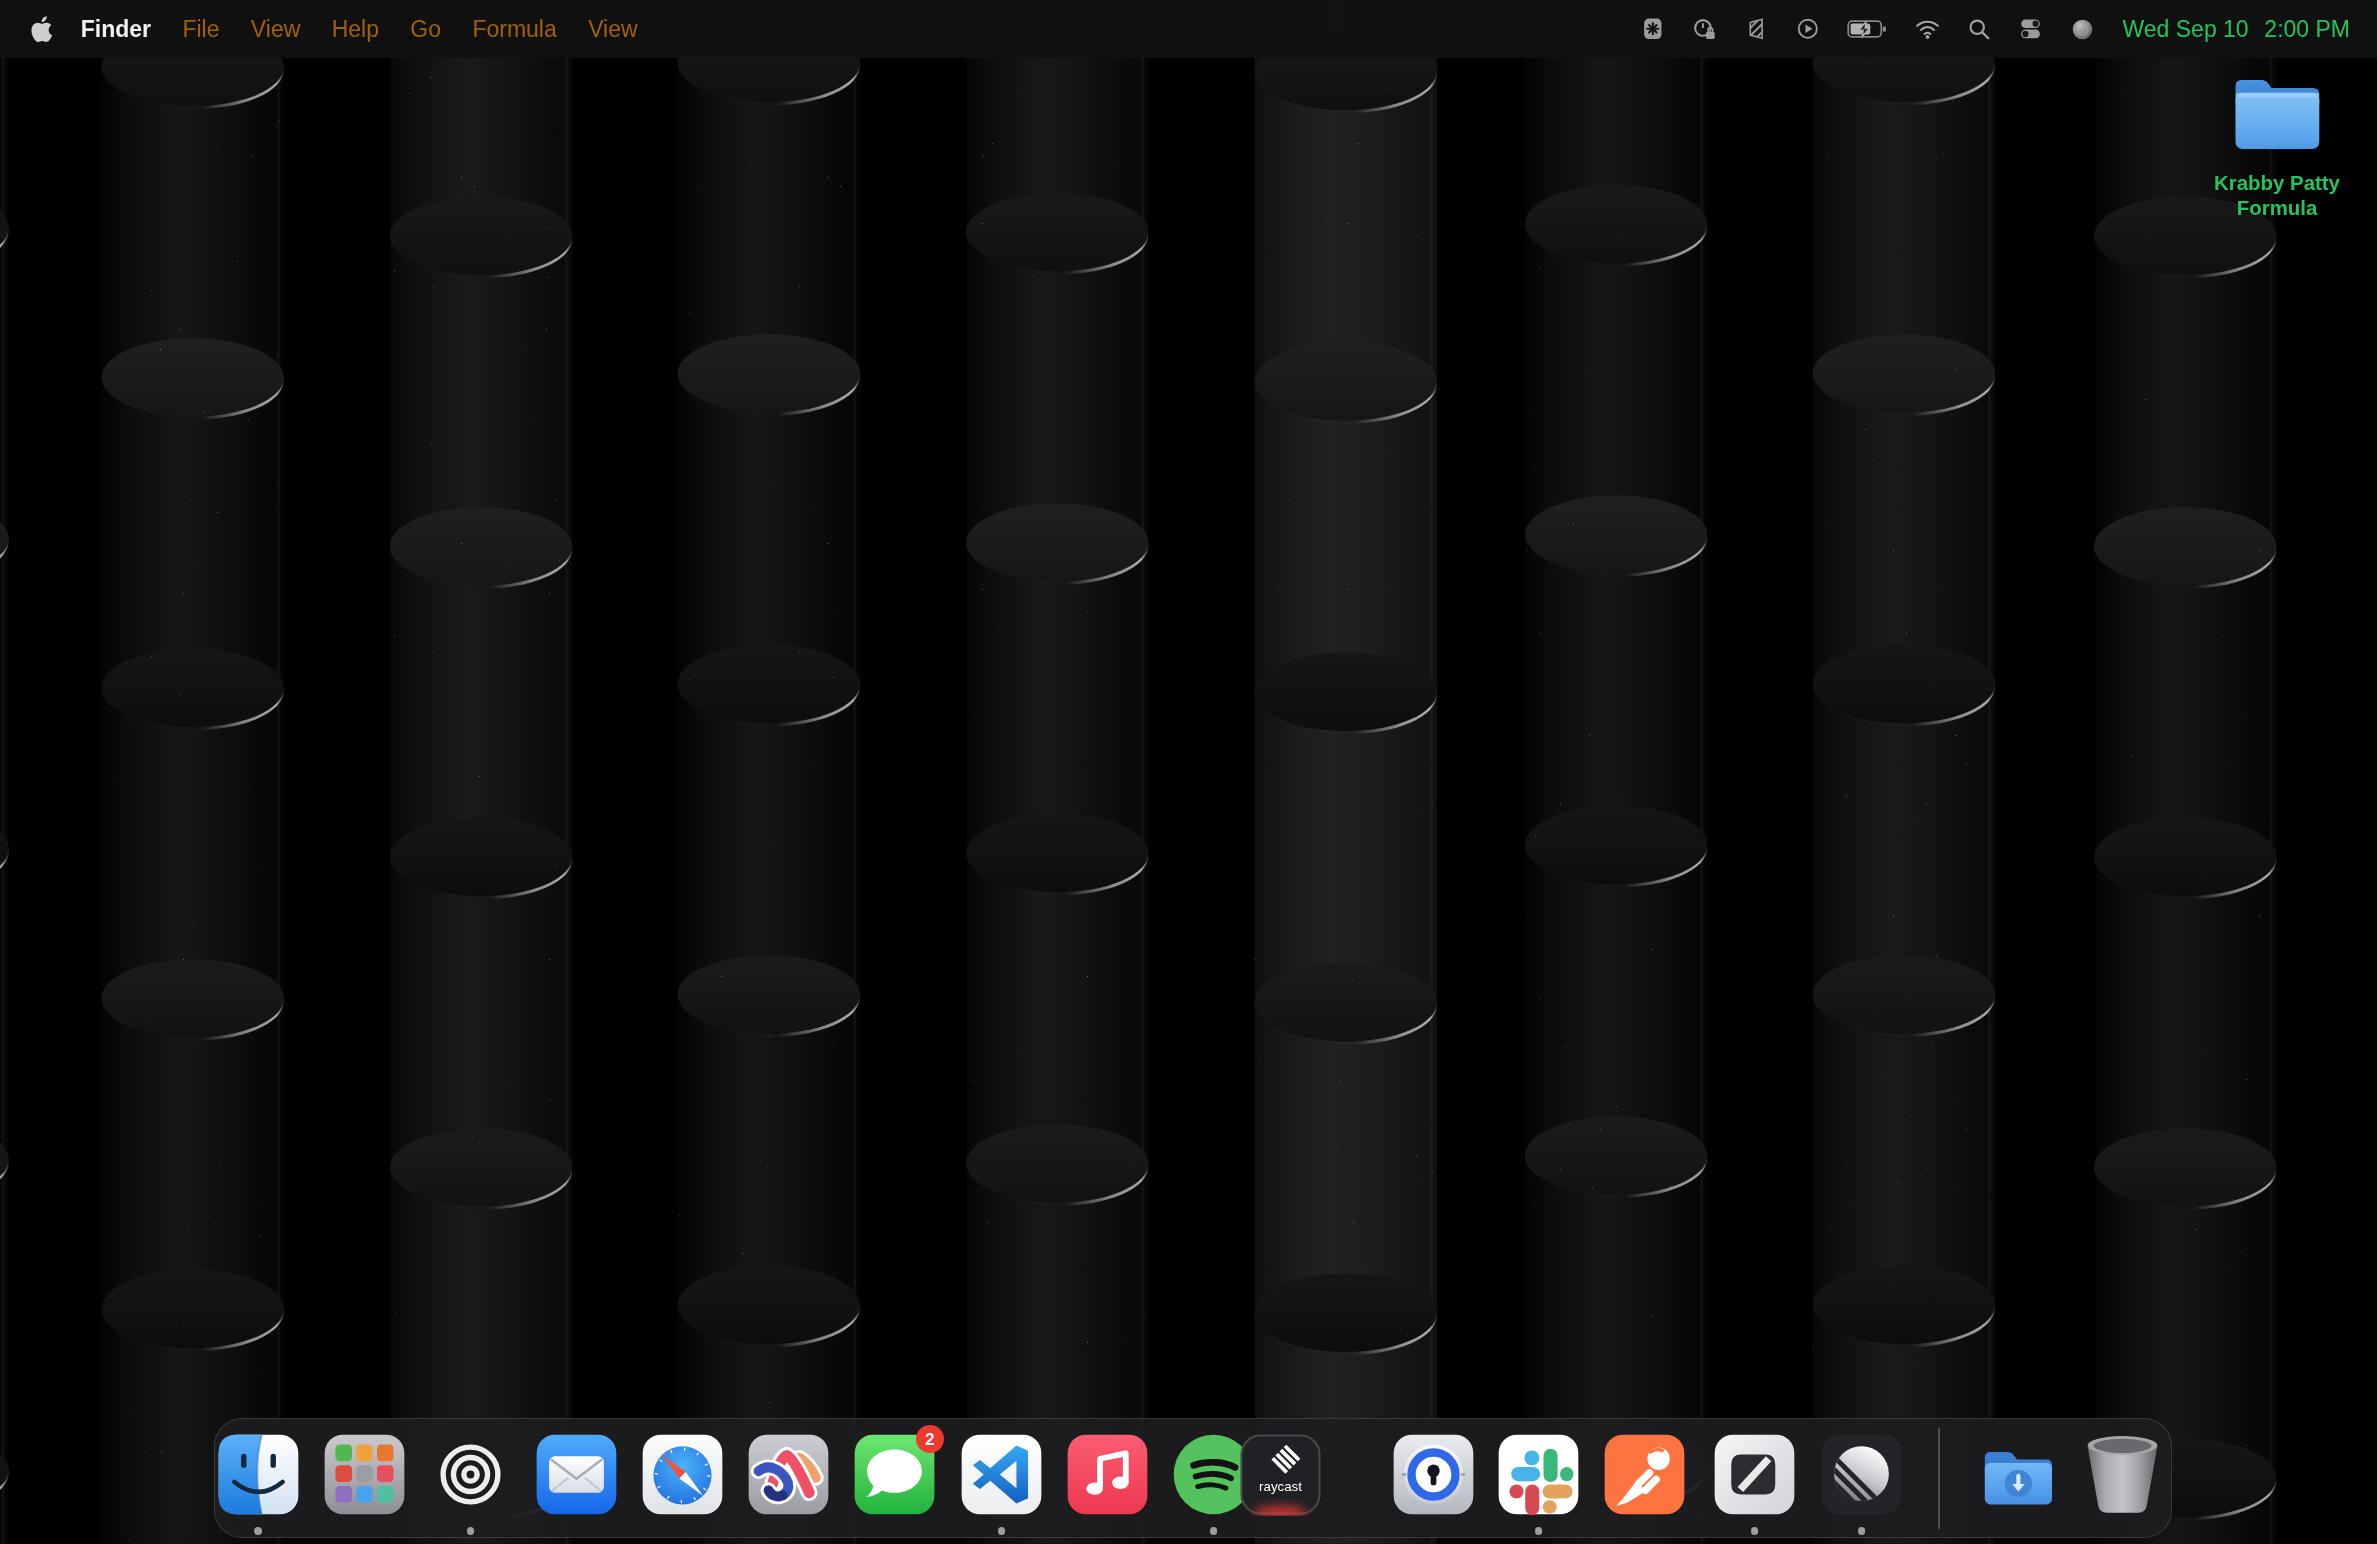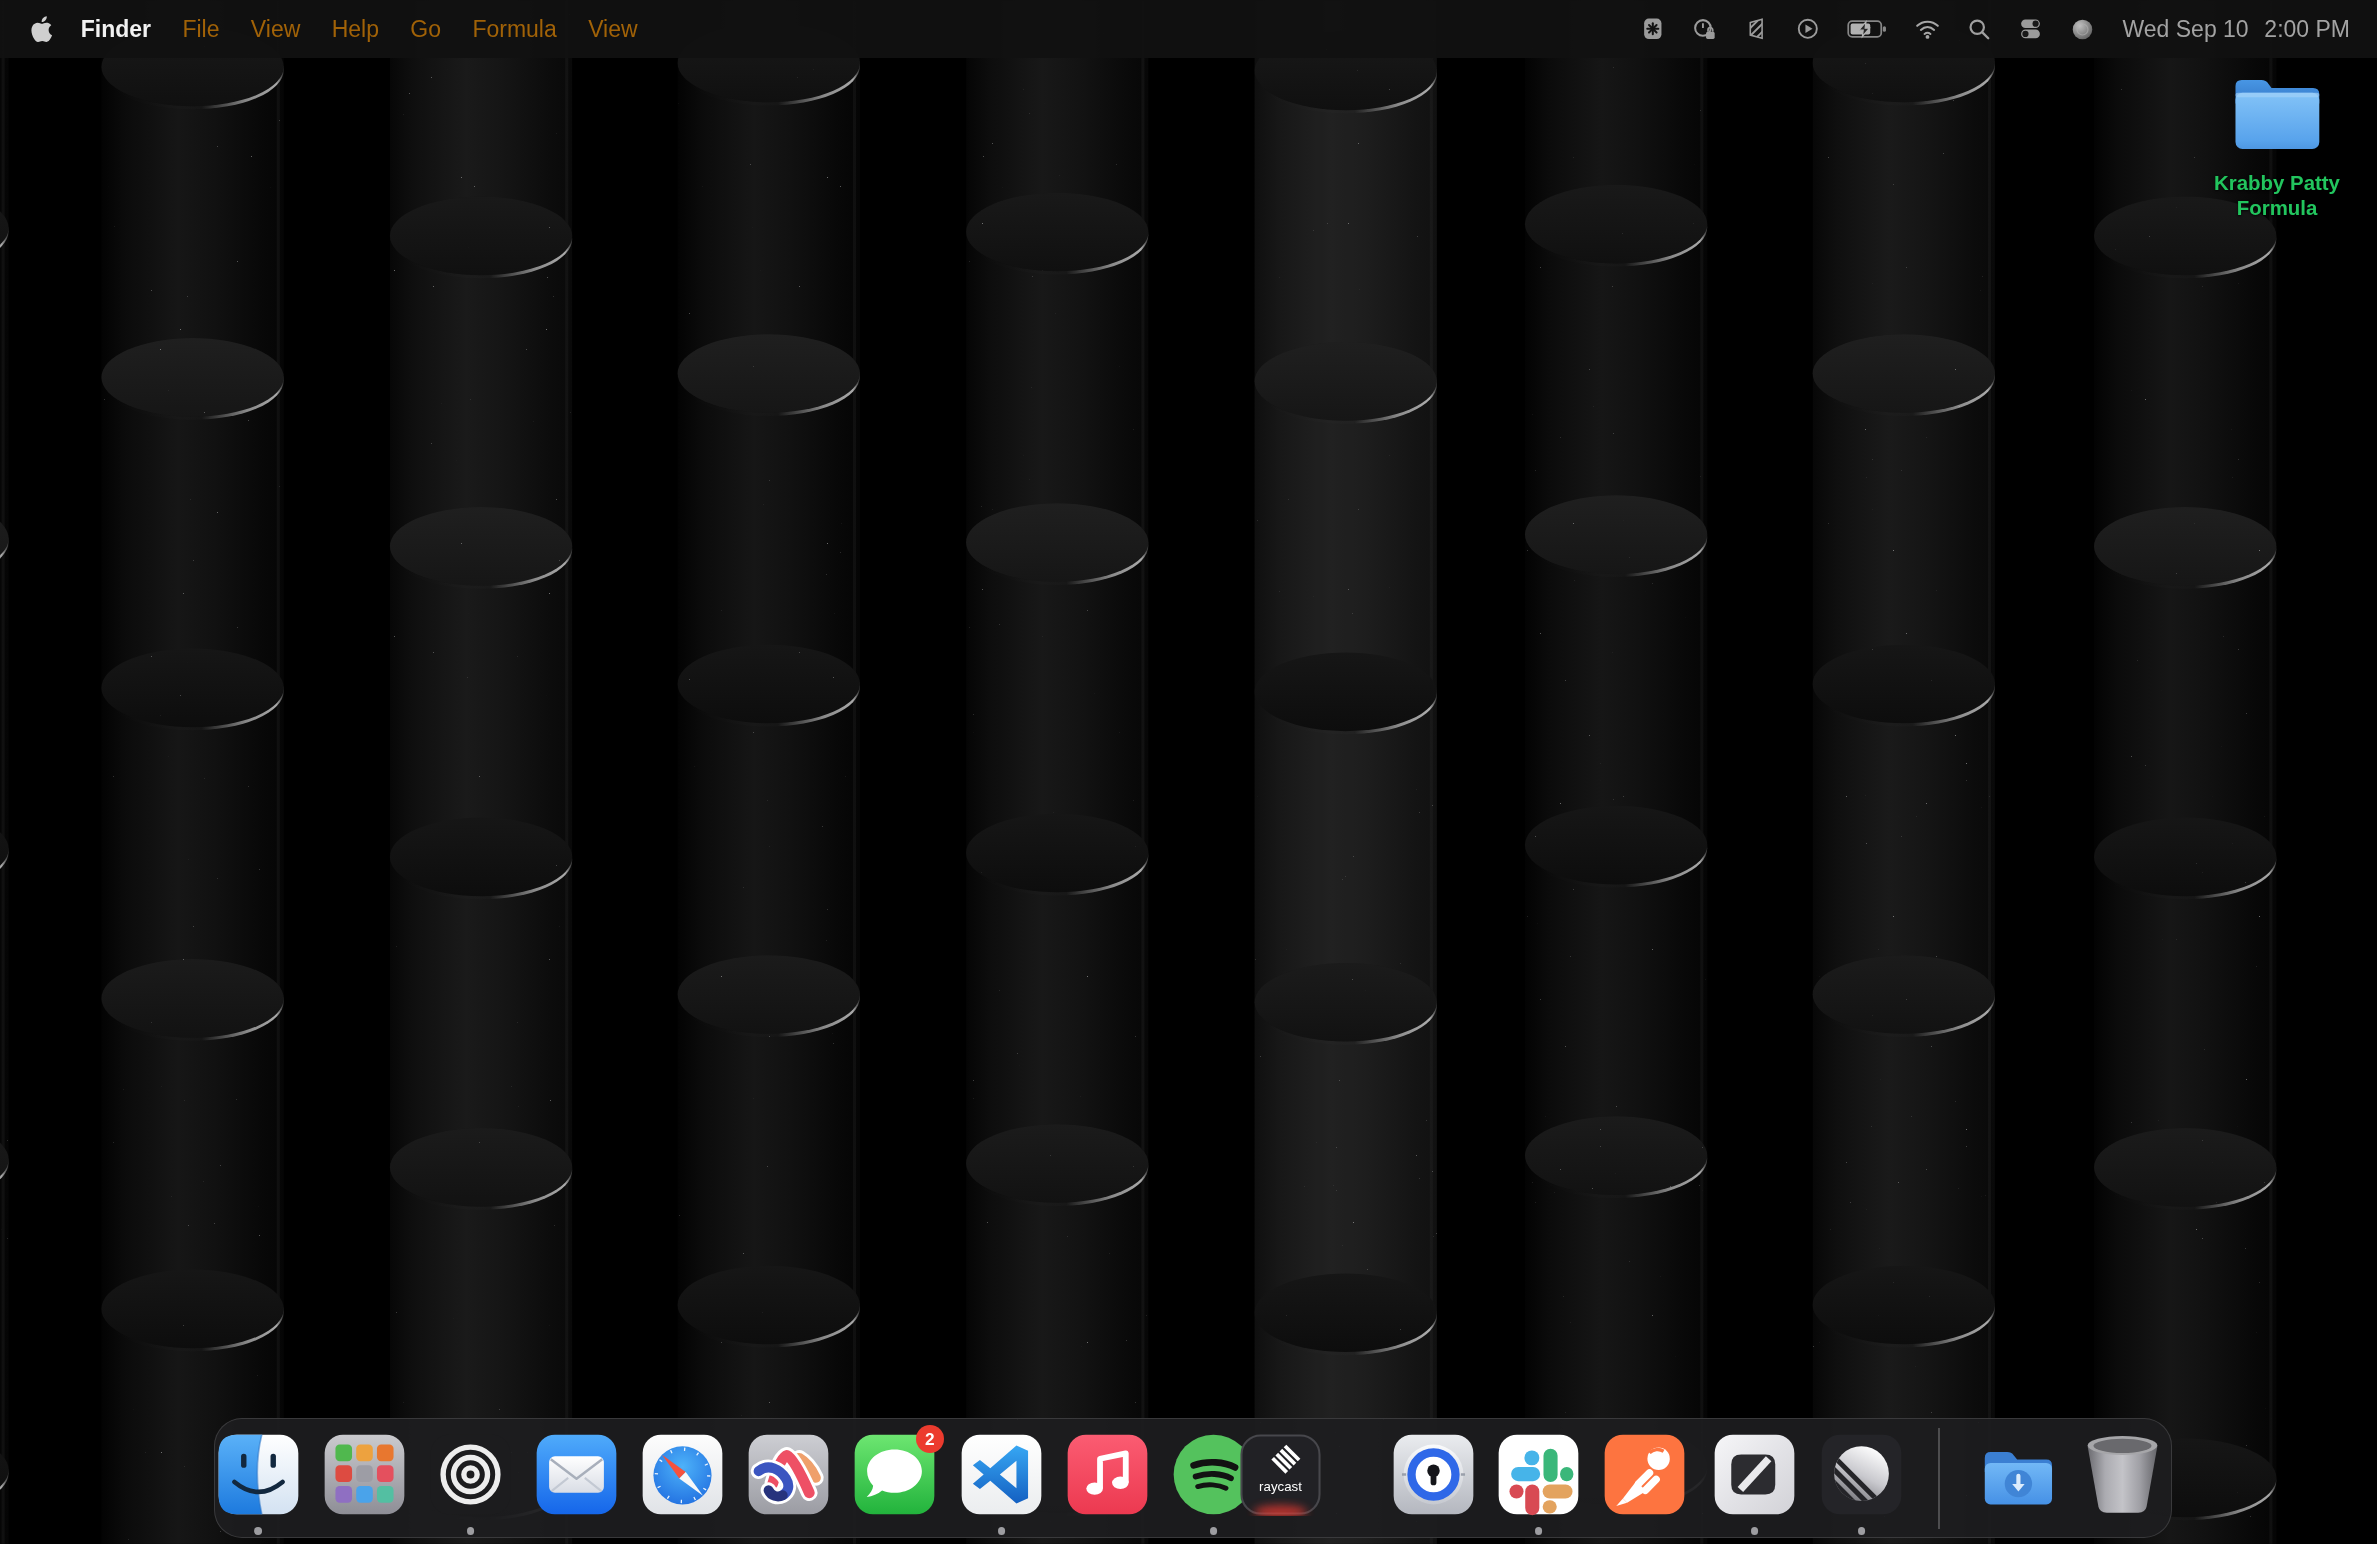--- a/index.html
+++ b/index.html
@@ -9,21 +9,21 @@
   #menubar { position:absolute; top:0; left:0; width:2377px; height:58px; background:rgba(17,17,17,0.94);
     display:flex; align-items:center; justify-content:space-between; z-index:10; color:#d6d6d6; font-size:23px; }
   .mb-left { display:flex; align-items:center; padding-left:21px; }
   .apple { margin-right:4.7px; padding:0 7.9px; }
   .apple svg { display:block; }
   .mitem { padding:0 15.7px; color:#a16207; }
   .mitem.active { font-weight:700; color:#f2f2f2; }
   .mb-right { display:flex; align-items:center; padding-right:27px; }
   .sic { width:25px; height:25px; margin:0 13.4px; display:flex; align-items:center; justify-content:center; }
   .sic svg { display:block; opacity:0.85; }
-  .clock { color:#a3a3a3; margin-left:14px; white-space:nowrap; }
+  .clock { color:#22c55e; margin-left:14px; white-space:nowrap; }
   .clock .t { margin-left:15.7px; }
   
   #desk-folder { position:absolute; left:2193px; top:72px; width:168px; z-index:5; text-align:center; }
   #desk-folder svg { display:block; margin:0 auto; }
   .folder-label { margin-top:17.3px; color:#22c55e; font-weight:700; font-size:20.4px; line-height:25px;
     text-shadow:0 0.8px 2.4px rgba(0,0,0,0.85); }
   
   #dock { position:absolute; left:214px; top:1418px; width:1958px; height:120px;
     background:rgba(29,29,31,0.93); border:1.2px solid rgba(120,120,125,0.32); border-radius:28px; z-index:10; }
   .dock-item { position:absolute; top:14px; width:83px; height:83px; }

